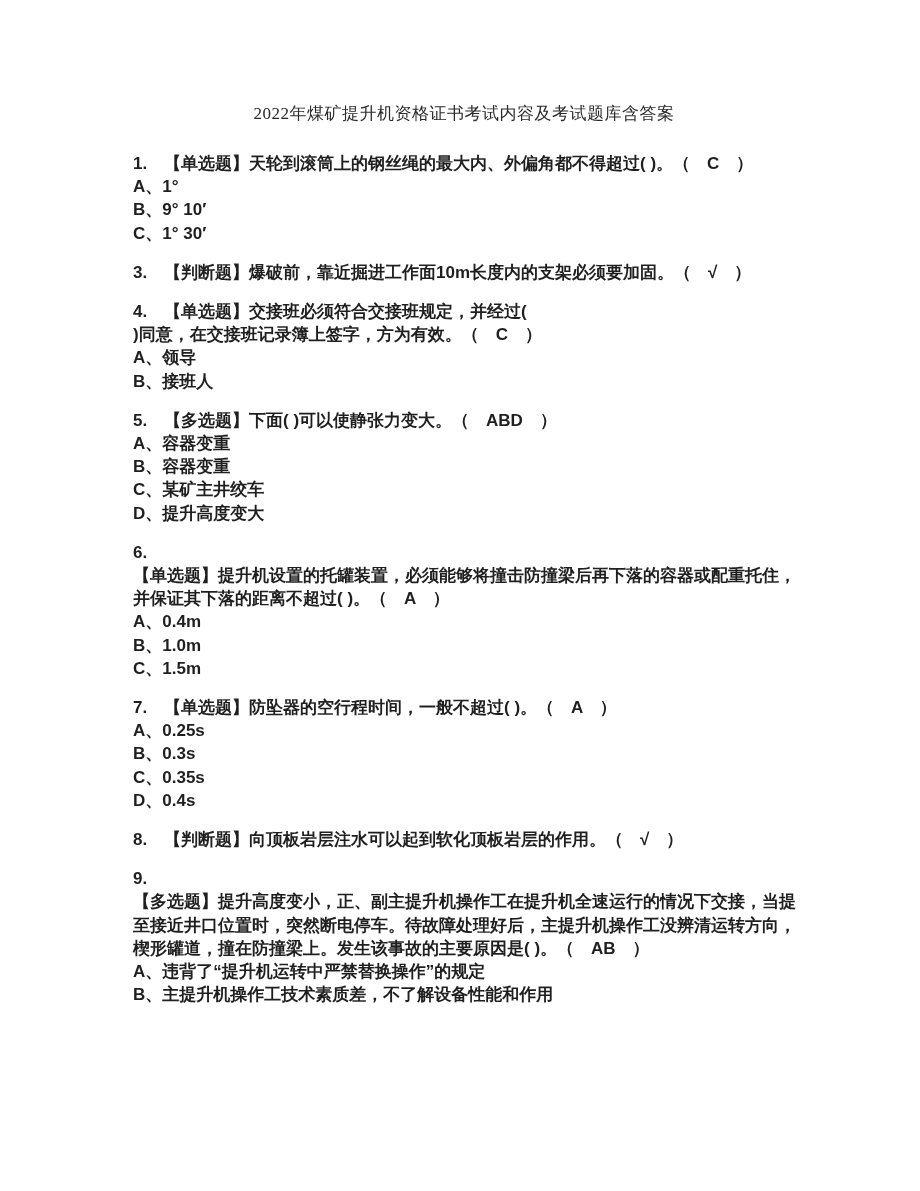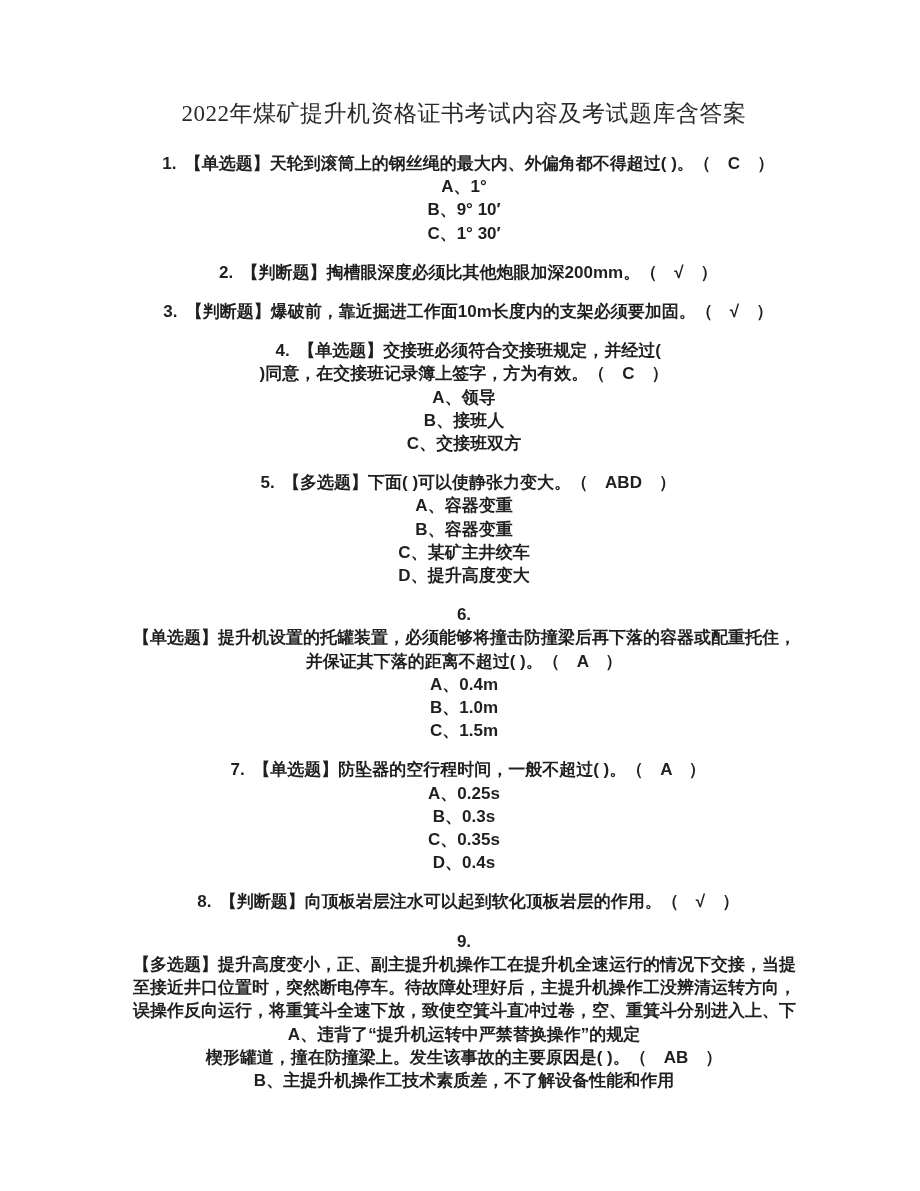--- a/index.html
+++ b/index.html
@@ -16,70 +16,66 @@
   .page {
     box-sizing: border-box;
     width: 920px;
     height: 1191px;
     padding: 100px 125px 0 133px;
     background: #ffffff;
     color: #1f1f1f;
   }
   .doc-title {
     font-family: "Liberation Serif", "DejaVu Serif", serif;
-    font-size: 23px;
+    font-size: 17px;
     font-weight: 400;
     text-align: center;
     color: #2a2a2a;
     margin: 0 0 24px 0;
     line-height: 28px;
     letter-spacing: 0.5px;
   }
   .q {
     font-family: "Liberation Sans", "DejaVu Sans", sans-serif;
     font-size: 17px;
     font-weight: 700;
     line-height: 23.2px;
     color: #1f1f1f;
   }
   .q + .q { margin-top: 16px; }
-  .line { white-space: nowrap; text-align: center; }
+  .line { white-space: nowrap; }
   .num {
     display: inline-block;
     min-width: 31px;
   }
 </style>
 </head>
 <body>
 
 <div class="page">
 
   <h1 class="doc-title">2022年煤矿提升机资格证书考试内容及考试题库含答案</h1>
 
   <div class="q">
     <div class="line"><span class="num">1.</span><span>【单选题】天轮到滚筒上的钢丝绳的最大内、外偏角都不得超过( )。（　C　）</span></div>
     <div class="line">A、1°</div>
     <div class="line">B、9° 10′</div>
     <div class="line">C、1° 30′</div>
   </div>
 
-  <div class="q">
-    <div class="line"><span class="num">2.</span><span>【判断题】掏槽眼深度必须比其他炮眼加深200mm。（　√　）</span></div>
-  </div>
 
   <div class="q">
     <div class="line"><span class="num">3.</span><span>【判断题】爆破前，靠近掘进工作面10m长度内的支架必须要加固。（　√　）</span></div>
   </div>
 
   <div class="q">
     <div class="line"><span class="num">4.</span><span>【单选题】交接班必须符合交接班规定，并经过(</span></div>
     <div class="line">)同意，在交接班记录簿上签字，方为有效。（　C　）</div>
     <div class="line">A、领导</div>
     <div class="line">B、接班人</div>
-    <div class="line">C、交接班双方</div>
   </div>
 
   <div class="q">
     <div class="line"><span class="num">5.</span><span>【多选题】下面( )可以使静张力变大。（　ABD　）</span></div>
     <div class="line">A、容器变重</div>
     <div class="line">B、容器变重</div>
     <div class="line">C、某矿主井绞车</div>
     <div class="line">D、提升高度变大</div>
   </div>
 
@@ -101,19 +97,18 @@
   </div>
 
   <div class="q">
     <div class="line"><span class="num">8.</span><span>【判断题】向顶板岩层注水可以起到软化顶板岩层的作用。（　√　）</span></div>
   </div>
 
   <div class="q">
     <div class="line">9.</div>
     <div class="line">【多选题】提升高度变小，正、副主提升机操作工在提升机全速运行的情况下交接，当提</div>
     <div class="line">至接近井口位置时，突然断电停车。待故障处理好后，主提升机操作工没辨清运转方向，</div>
-    <div class="line">误操作反向运行，将重箕斗全速下放，致使空箕斗直冲过卷，空、重箕斗分别进入上、下</div>
+    <div class="line">楔形罐道，撞在防撞梁上。发生该事故的主要原因是( )。（　AB　）</div>
     <div class="line">A、违背了“提升机运转中严禁替换操作”的规定</div>
-    <div class="line">楔形罐道，撞在防撞梁上。发生该事故的主要原因是( )。（　AB　）</div>
     <div class="line">B、主提升机操作工技术素质差，不了解设备性能和作用</div>
   </div>
 
 </div>
 
 </body></html>

